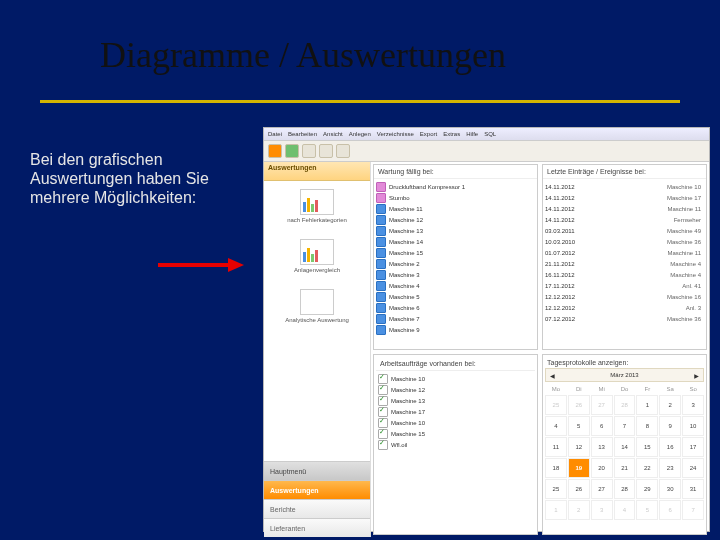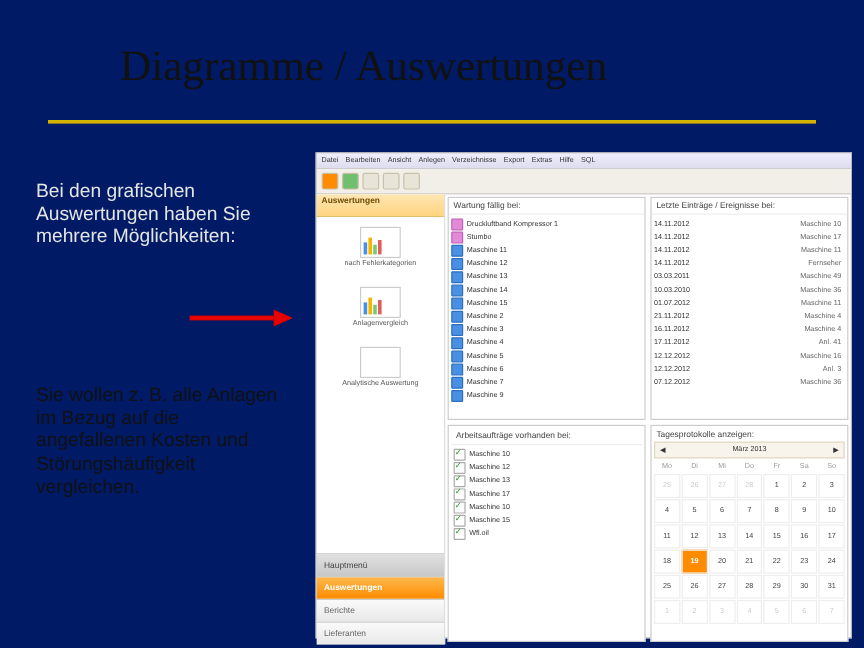--- a/index.html
+++ b/index.html
@@ -58,21 +58,20 @@
   .panel2{flex:1;border:1px solid #ccc;margin:2px;background:#fff;padding:2px}
 </style>
 </head>
 <body>
 <div class="slide">
 
   <div class="title">Diagramme / Auswertungen</div>
   <div class="rule"></div>
 
   <div class="para1">Bei den grafischen Auswertungen haben Sie mehrere Möglichkeiten:</div>
-  <div class="para2">Sie wollen z. B. alle Anlagen im Bezug auf die angefallenen Kosten und Störungshäufigkeit vergleichen.</div>
 
   <div class="arrow">
     <div class="shaft"></div>
       <div class="head"></div>
   </div>
 
   <div class="appwin">
     <div class="menubar" id="menubar">
         <span>Datei</span>
         <span>Bearbeiten</span>

